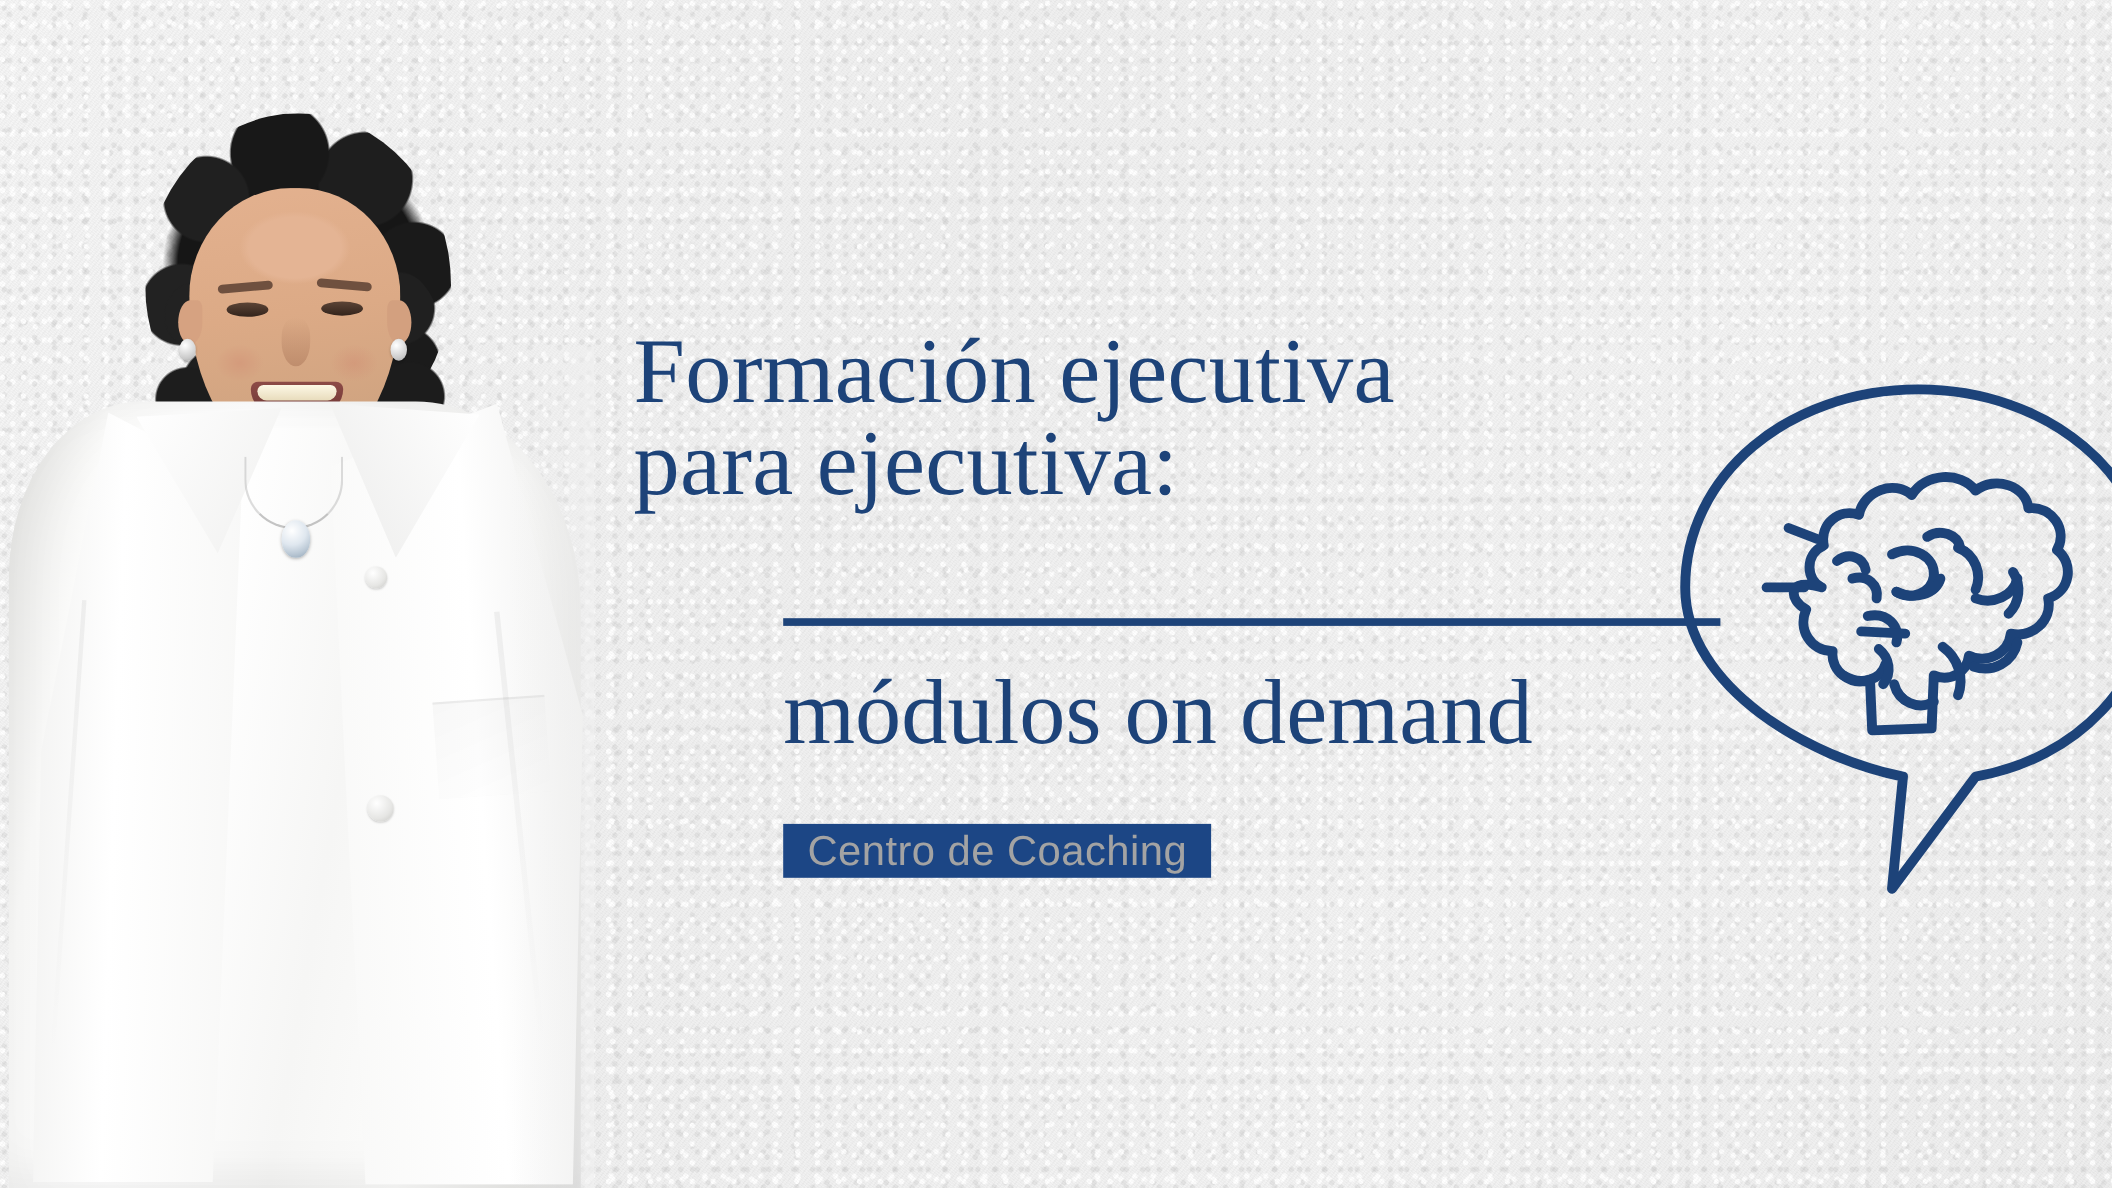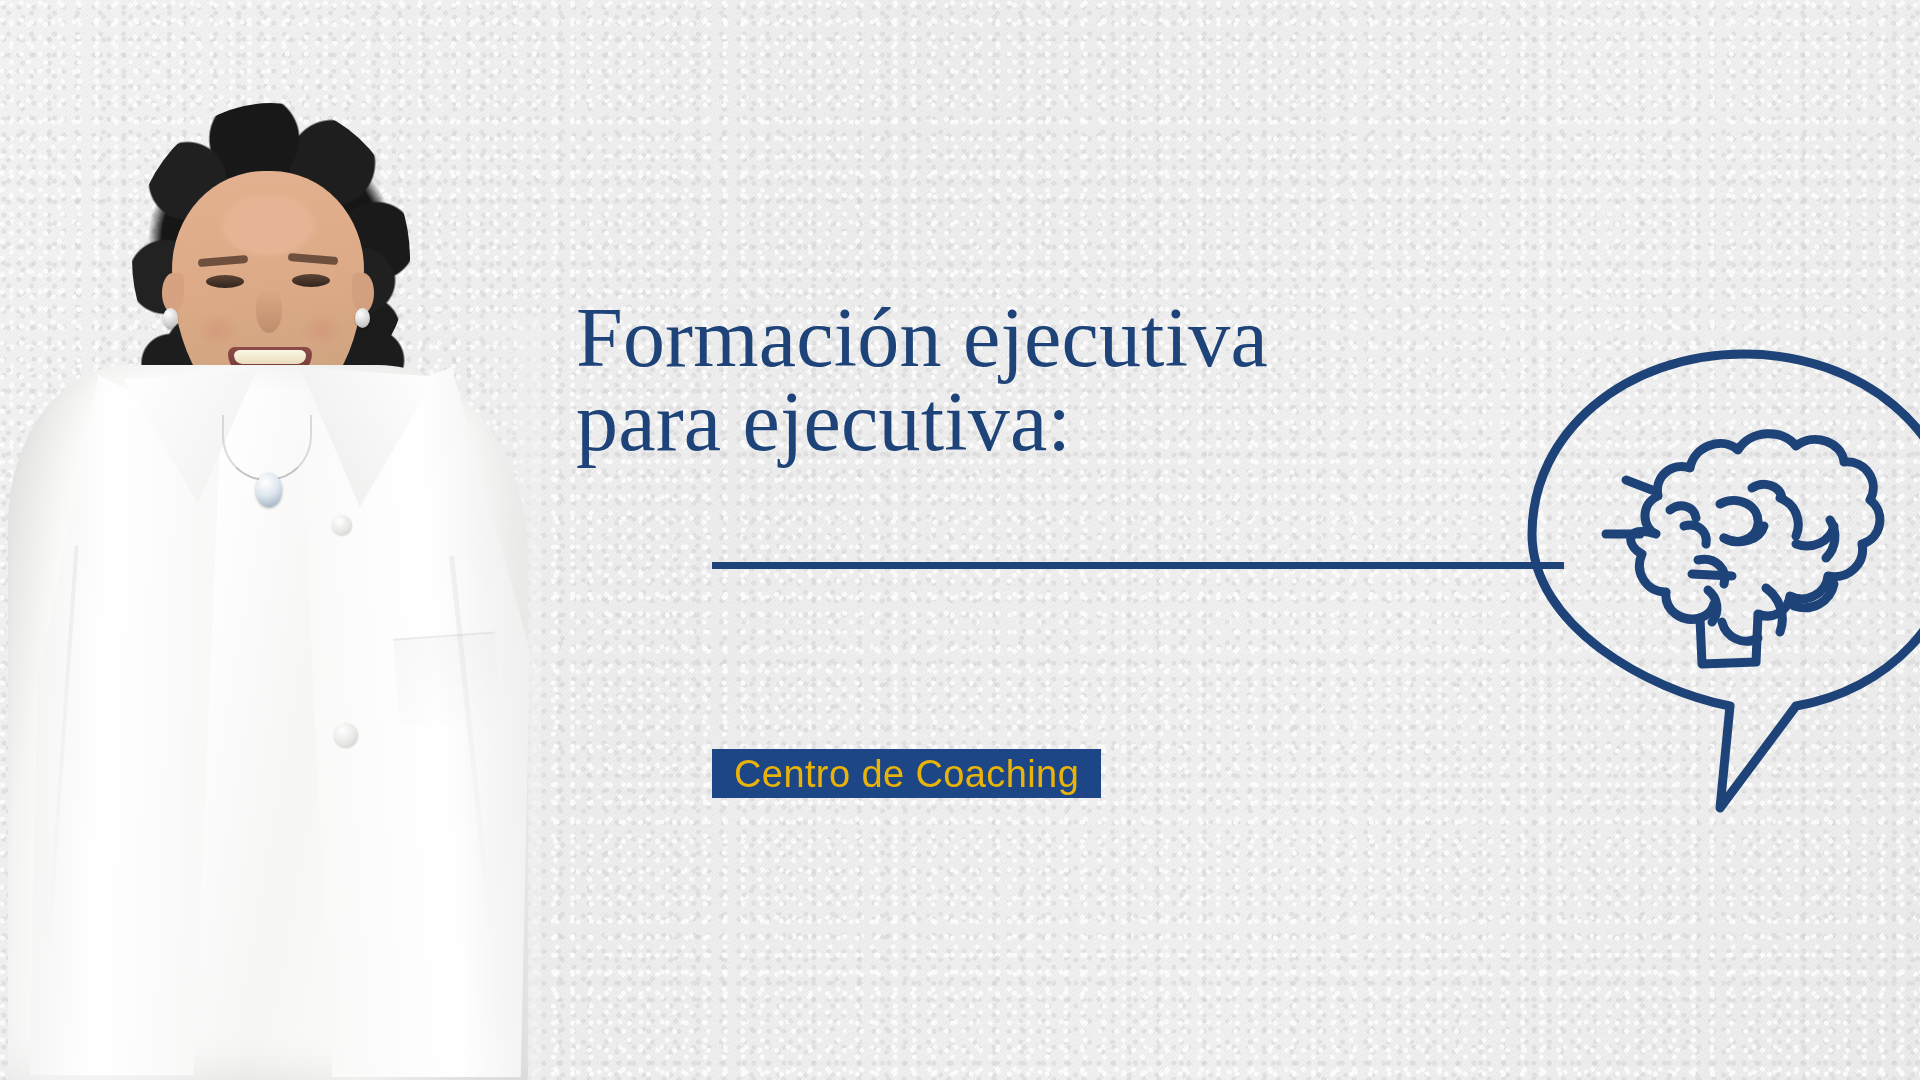--- a/index.html
+++ b/index.html
@@ -242,21 +242,21 @@
     left:712px; top:749px;
     height:49px;
     padding:0 22px;
     display:flex; align-items:center;
     background:#1c4685;
   }
   #badge span {
     font-family:"Liberation Sans", sans-serif;
     font-size:38px;
     font-weight:400;
-    color:#eab308;
+    color:#a3a3a3;
     letter-spacing:.4px;
     line-height:1;
   }
 
   
   #bubble {
     position:absolute;
     left:1544px; top:338px;
     width:420px; height:500px;
   }
@@ -311,20 +311,21 @@
     <div class="ph photo-edge"></div>
   </div>
 
   <div id="headline">
     <div class="hl-line">Formación ejecutiva</div>
     <div class="hl-line">para ejecutiva:</div>
   </div>
 
   <div id="divider"></div>
 
+  <div id="subhead">módulos on demand</div>
 
   <div id="badge">
     <span>Centro de Coaching</span>
   </div>
 
   <div id="bubble">
     <svg viewBox="0 0 420 500" xmlns="http://www.w3.org/2000/svg" fill="none" stroke="#1d4379" stroke-width="9" stroke-linecap="round" stroke-linejoin="round">
 
       <path d="M 200 16
                C 318 16 412 94 412 196

